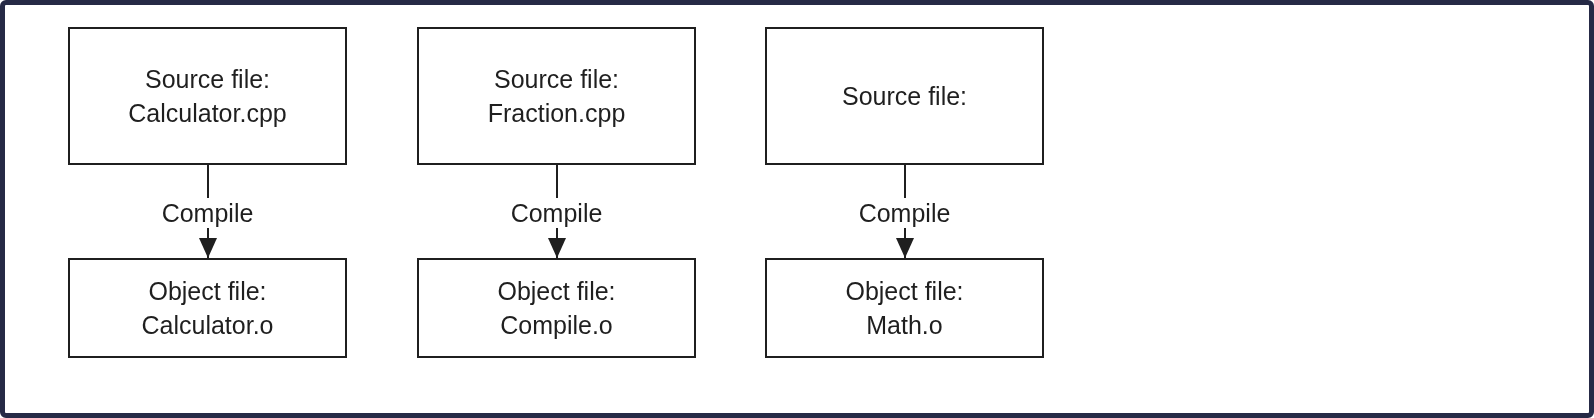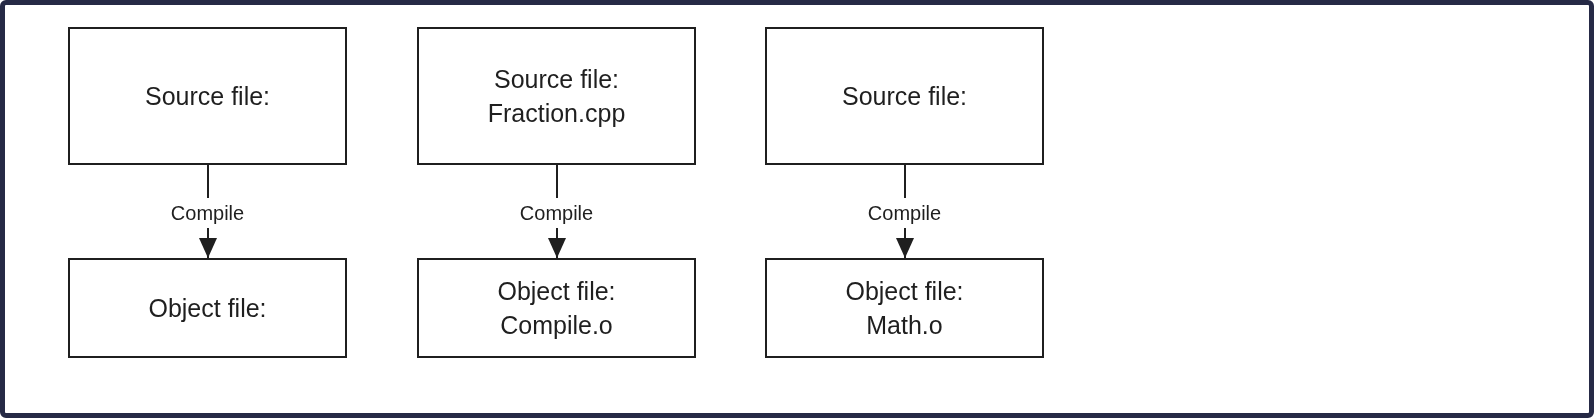--- a/index.html
+++ b/index.html
@@ -73,41 +73,43 @@
     border-right: 9px solid transparent;
     border-top: 20px solid #1f1f1f;
   }
   .arrow-label {
     position: absolute;
     left: 50%;
     top: 33px;
     transform: translateX(-50%);
     background: #ffffff;
     padding: 0 5px;
-    font-size: 20px;
+    font-size: 25px;
     line-height: 30px;
     white-space: nowrap;
   }
 </style>
 </head>
 <body>
 
 <div class="canvas">
 
   <div class="column col-0">
     <div class="node source">
       <span class="line">Source file:</span>
+      <span class="line">Calculator.cpp</span>
     </div>
     <div class="connector">
       <div class="line-v"></div>
       <div class="arrowhead"></div>
       <span class="arrow-label">Compile</span>
     </div>
     <div class="node object">
       <span class="line">Object file:</span>
+      <span class="line">Calculator.o</span>
     </div>
   </div>
 
   <div class="column col-1">
     <div class="node source">
       <span class="line">Source file:</span>
       <span class="line">Fraction.cpp</span>
     </div>
     <div class="connector">
       <div class="line-v"></div>

